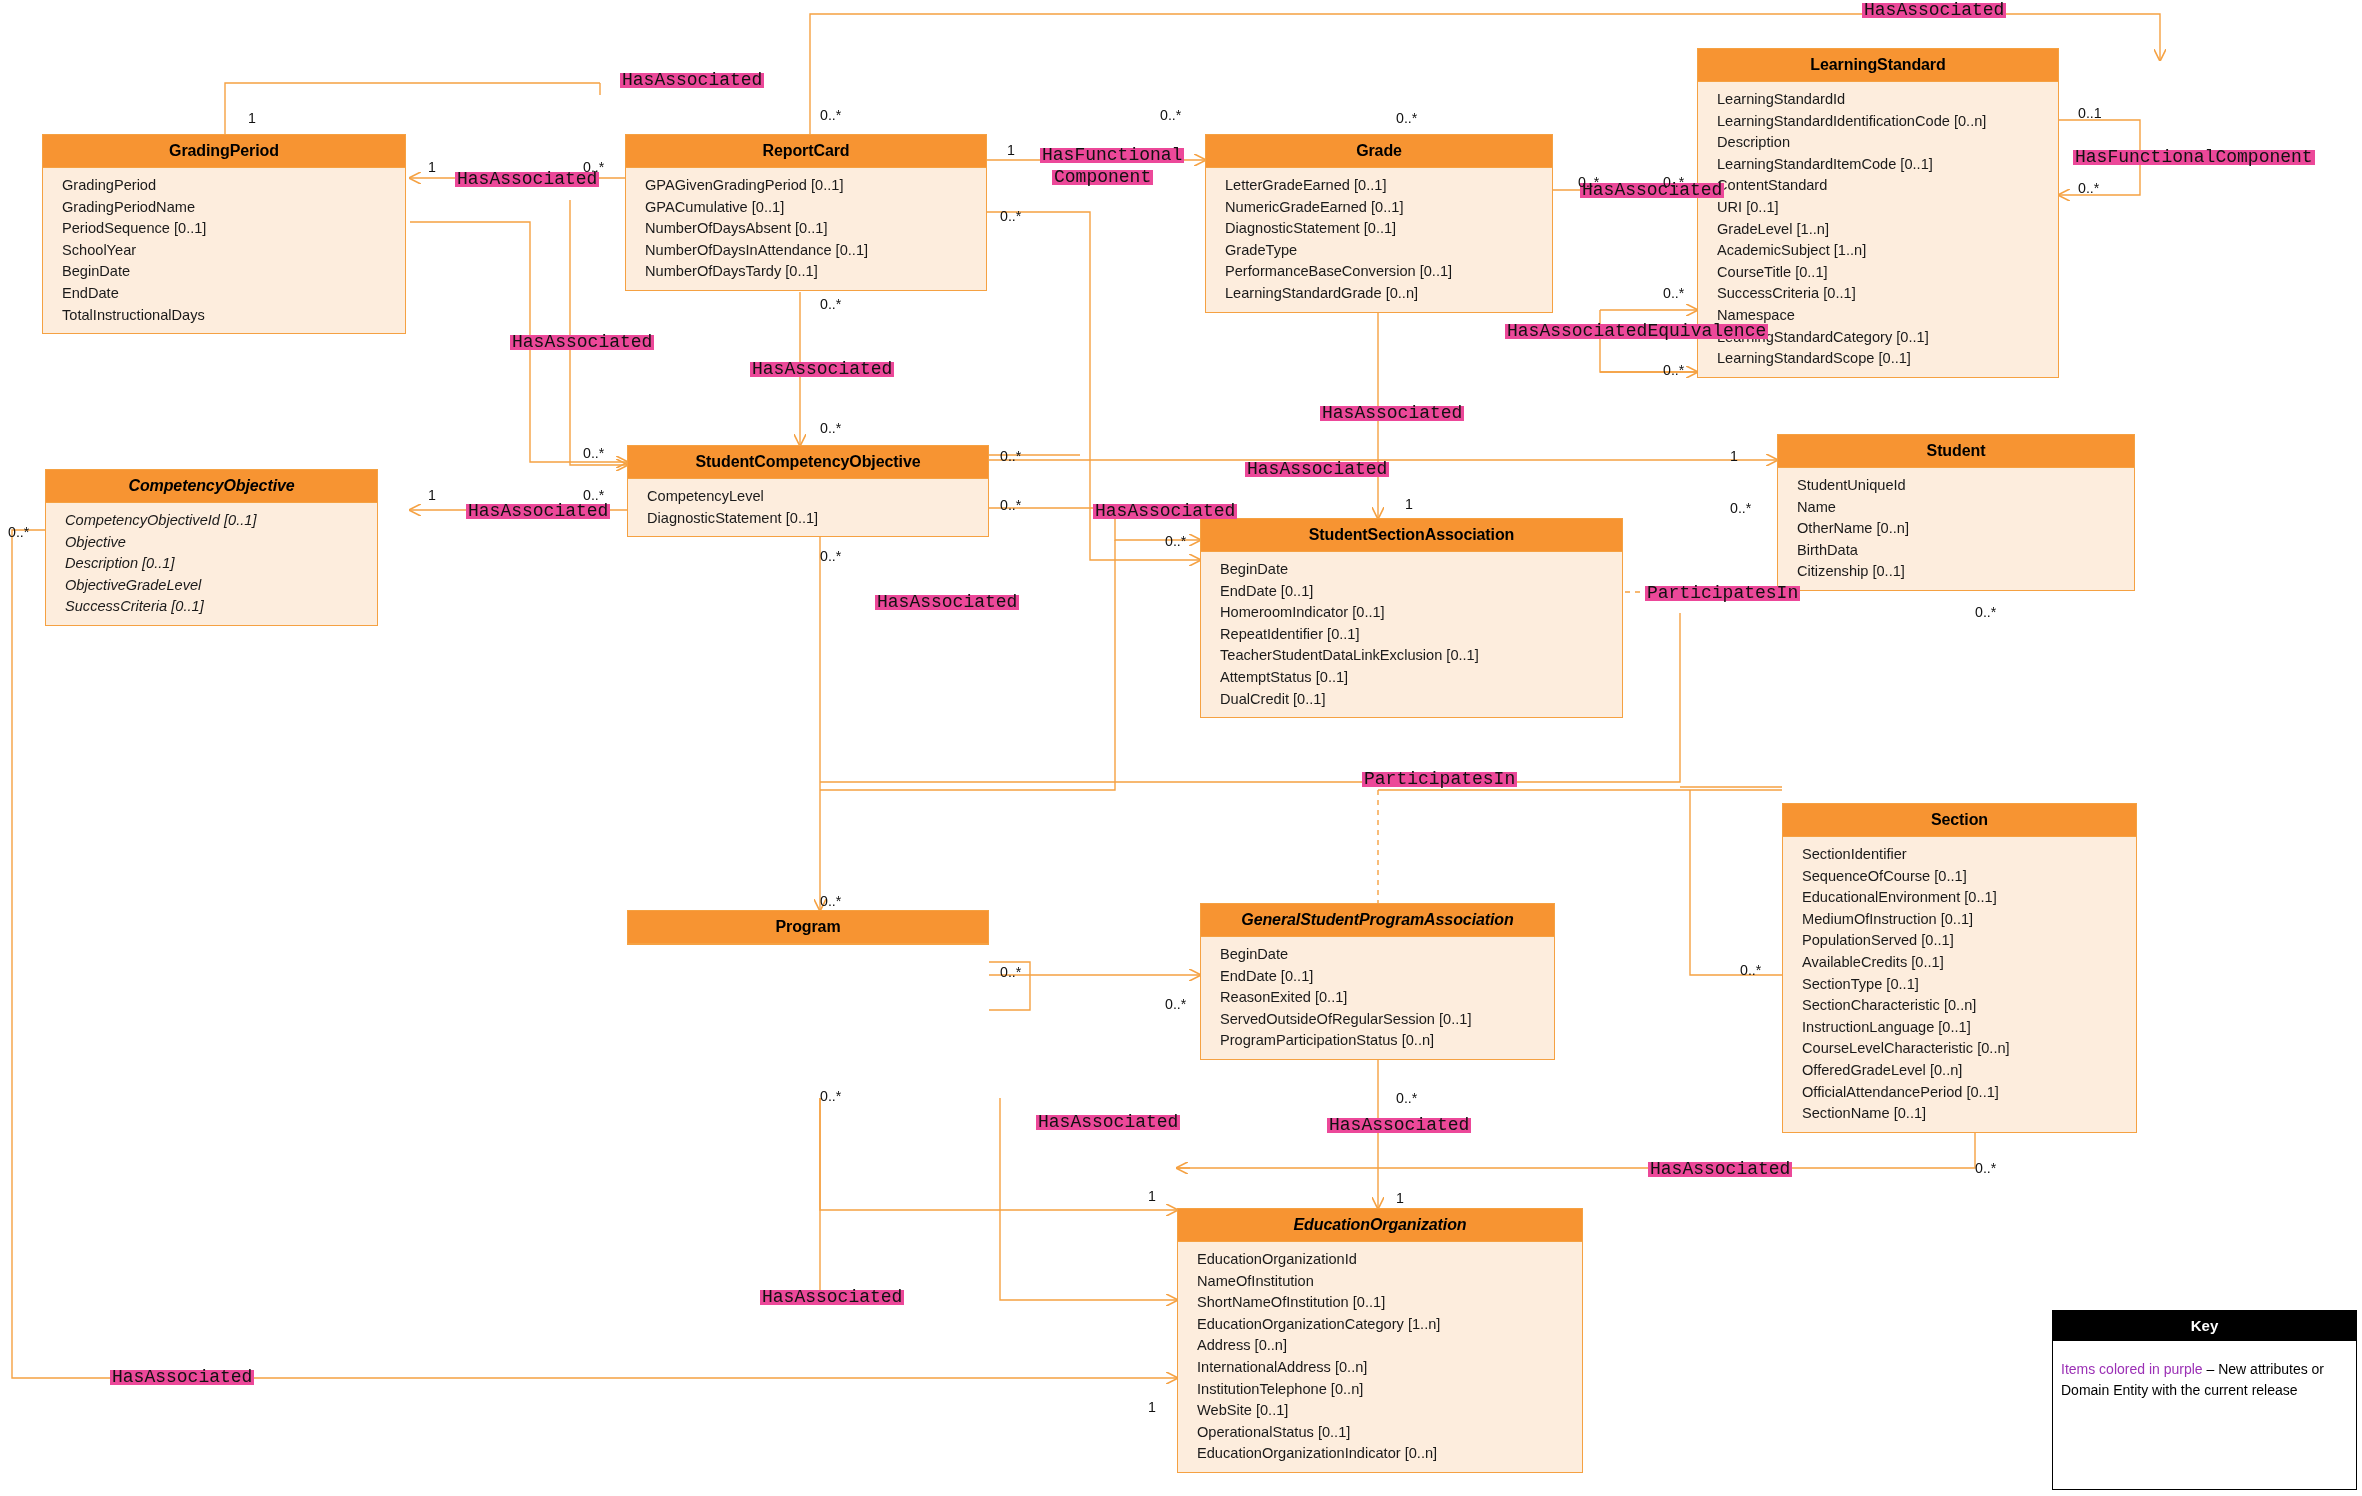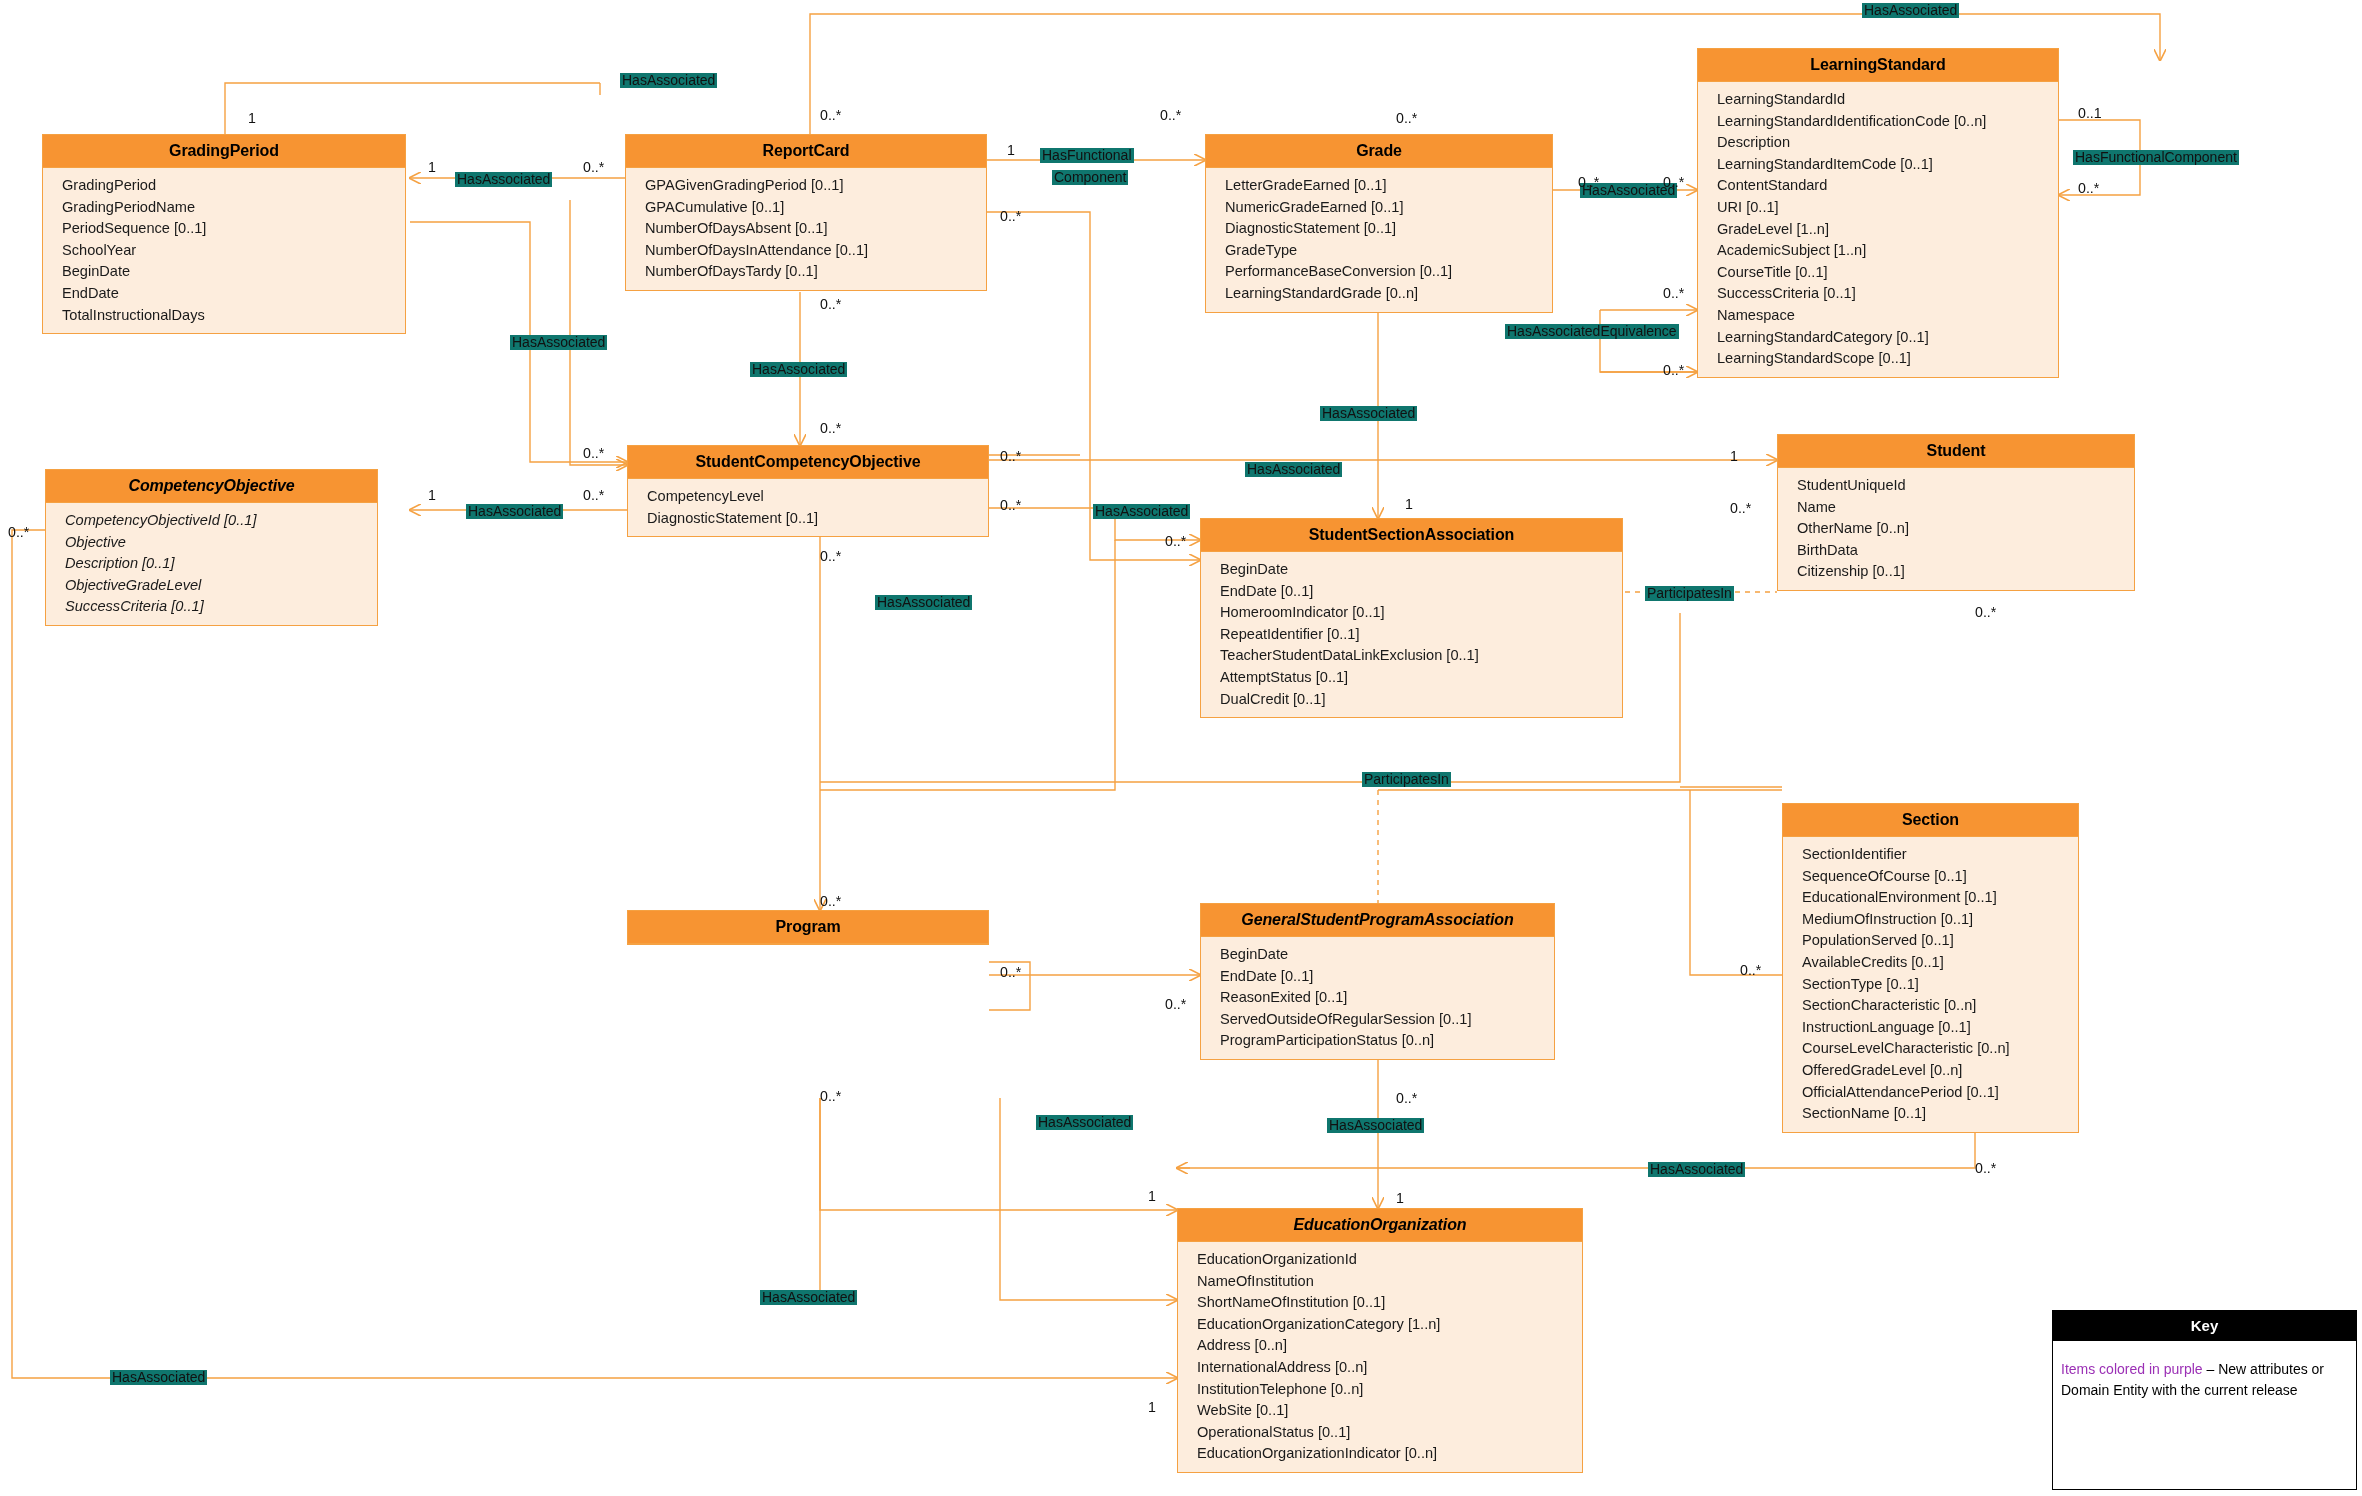--- a/index.html
+++ b/index.html
@@ -46,26 +46,27 @@
   }
   .attr {
     font-size: 14.6px;
     color: #1a1a1a;
     padding: 0 8px 0 10px;
     line-height: 21.6px;
     white-space: nowrap;
   }
   .edge-label {
     position: absolute;
-    font-size: 14px;
+    font-size: 18px;
     color: #111111;
-    background: #0f766e;
+    background: #ec4899;
     white-space: nowrap;
     line-height: 15px;
     padding: 0 2px;
+    font-family: Liberation Mono, monospace;
   }
   .mult {
     position: absolute;
     font-size: 14.2px;
     color: #111111;
     background: transparent;
     white-space: nowrap;
   }
   
   #key-box {
@@ -266,21 +267,21 @@
         <div class="entity-body">
           <div class="attr">BeginDate</div>
           <div class="attr">EndDate [0..1]</div>
           <div class="attr">HomeroomIndicator [0..1]</div>
           <div class="attr">RepeatIdentifier [0..1]</div>
           <div class="attr">TeacherStudentDataLinkExclusion [0..1]</div>
           <div class="attr">AttemptStatus [0..1]</div>
           <div class="attr">DualCredit [0..1]</div>
         </div>
       </div>
-      <div class="entity" style="left: 1782px; top: 803px; width: 297px;">
+      <div class="entity" style="left: 1782px; top: 803px; width: 355px;">
         <div class="entity-header">Section</div>
         <div class="entity-body">
           <div class="attr">SectionIdentifier</div>
           <div class="attr">SequenceOfCourse [0..1]</div>
           <div class="attr">EducationalEnvironment [0..1]</div>
           <div class="attr">MediumOfInstruction [0..1]</div>
           <div class="attr">PopulationServed [0..1]</div>
           <div class="attr">AvailableCredits [0..1]</div>
           <div class="attr">SectionType [0..1]</div>
           <div class="attr">SectionCharacteristic  [0..n]</div>

